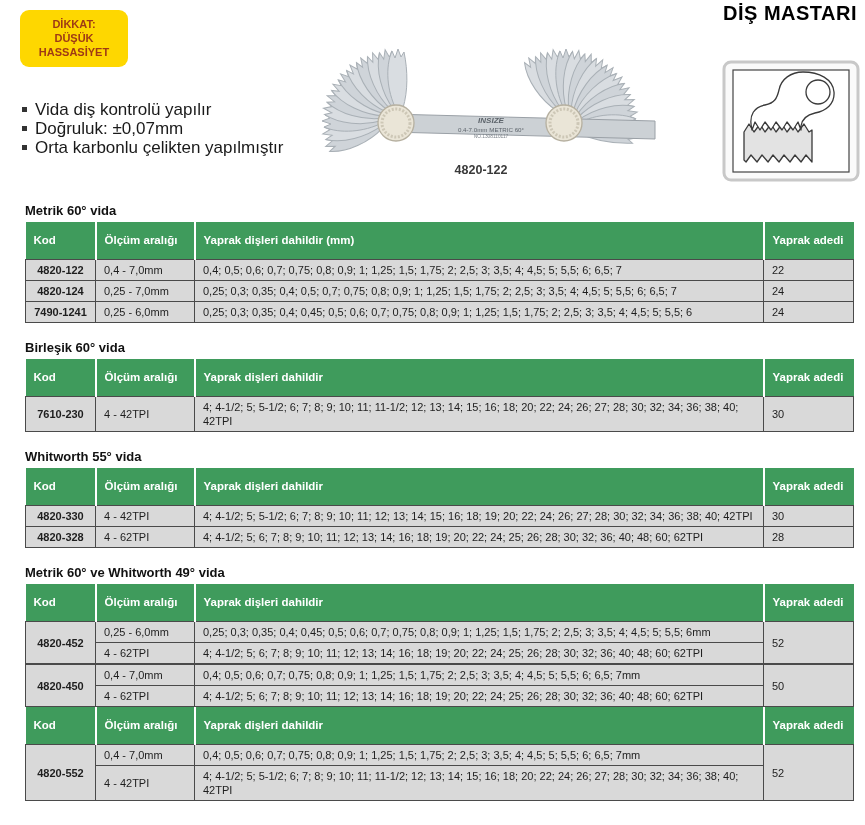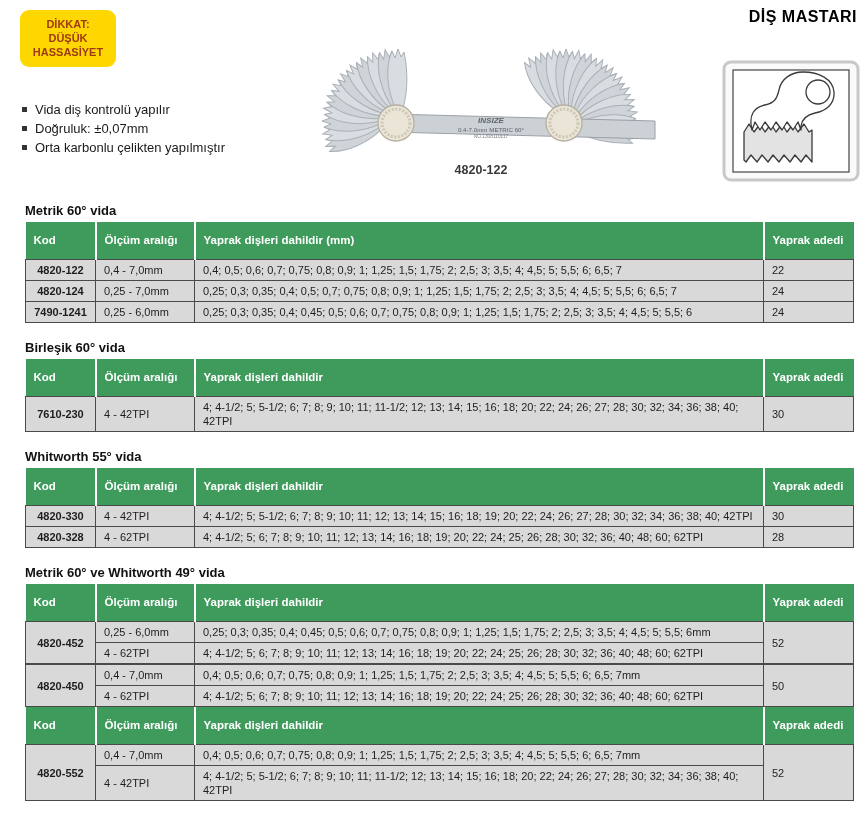--- a/index.html
+++ b/index.html
@@ -1,26 +1,26 @@
 <!DOCTYPE html>
 <html><head>
 <meta charset="utf-8">
 <style>
   html,body{margin:0;padding:0;background:#fff;}
   body{width:865px;font-family:"Liberation Sans","DejaVu Sans",sans-serif;color:#222;}
   .page{position:relative;width:865px;min-height:825px;background:#fff;}
 
   
   .hero{position:relative;width:865px;height:186px;}
-  .warn-badge{position:absolute;left:20px;top:10px;width:96px;background:#fed700;
+  .warn-badge{position:absolute;left:20px;top:10px;width:108px;background:#fed700;
     border-radius:9px;text-align:center;padding:7px 4px 8px 4px;box-sizing:border-box;}
   .warn-badge div{font-size:11px;font-weight:bold;color:#9e3a15;line-height:14px;}
-  .page-title{position:absolute;right:8px;top:8px;font-size:16px;font-weight:bold;color:#000;letter-spacing:.5px;}
+  .page-title{position:absolute;right:8px;top:2px;font-size:20px;font-weight:bold;color:#000;letter-spacing:.5px;}
   .features{position:absolute;left:22px;top:100px;list-style:none;margin:0;padding:0;}
-  .features li{font-size:13px;line-height:19px;color:#1a1a1a;display:flex;align-items:center;}
+  .features li{font-size:17px;line-height:19px;color:#1a1a1a;display:flex;align-items:center;}
   .features .sq{width:5px;height:5px;background:#333;display:inline-block;margin-right:8px;flex:0 0 auto;}
   .photo{position:absolute;left:295px;top:26px;width:372px;height:136px;}
   .photo-caption{position:absolute;left:295px;top:163px;width:372px;text-align:center;
     font-size:12.5px;font-weight:bold;color:#3a3a3a;}
   .diagram{position:absolute;left:722px;top:60px;width:138px;height:122px;}
 
   
   .tbl-section{margin:0 0 0 25px;width:828px;}
   .tbl-heading{font-size:13px;font-weight:bold;color:#111;margin:17px 0 4px 0;}
   table.spec{border-collapse:collapse;table-layout:fixed;width:828px;}

